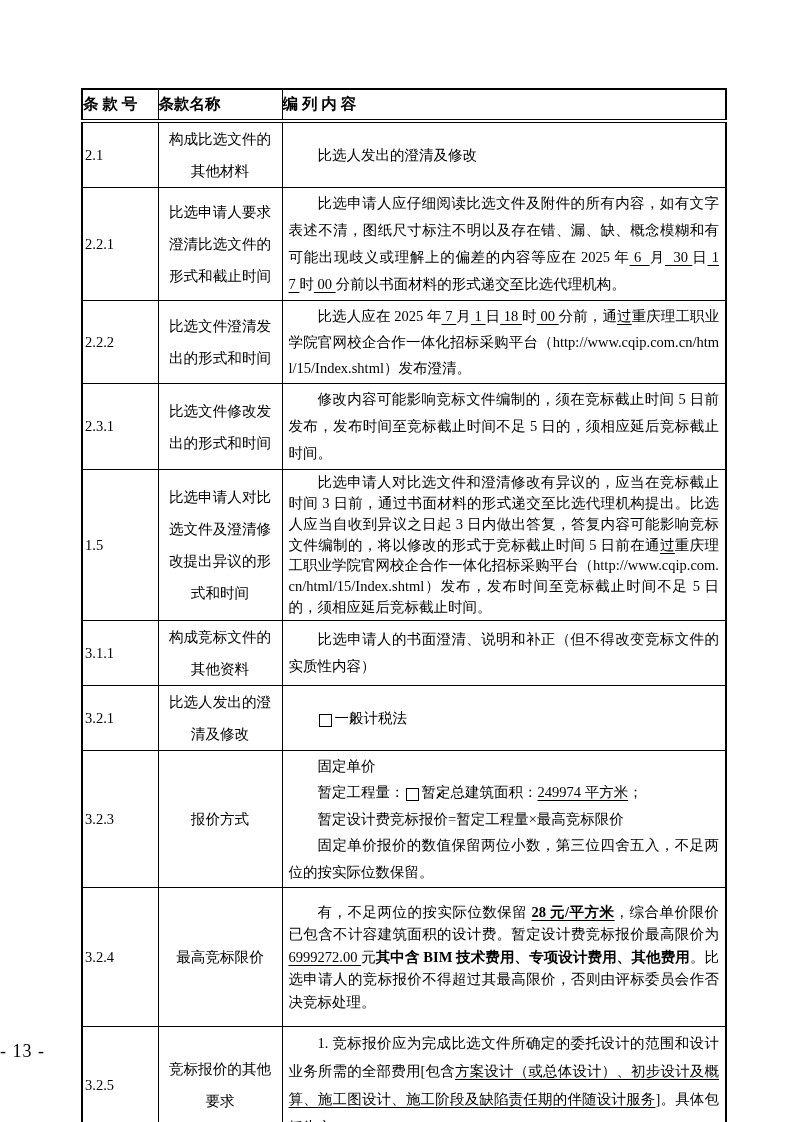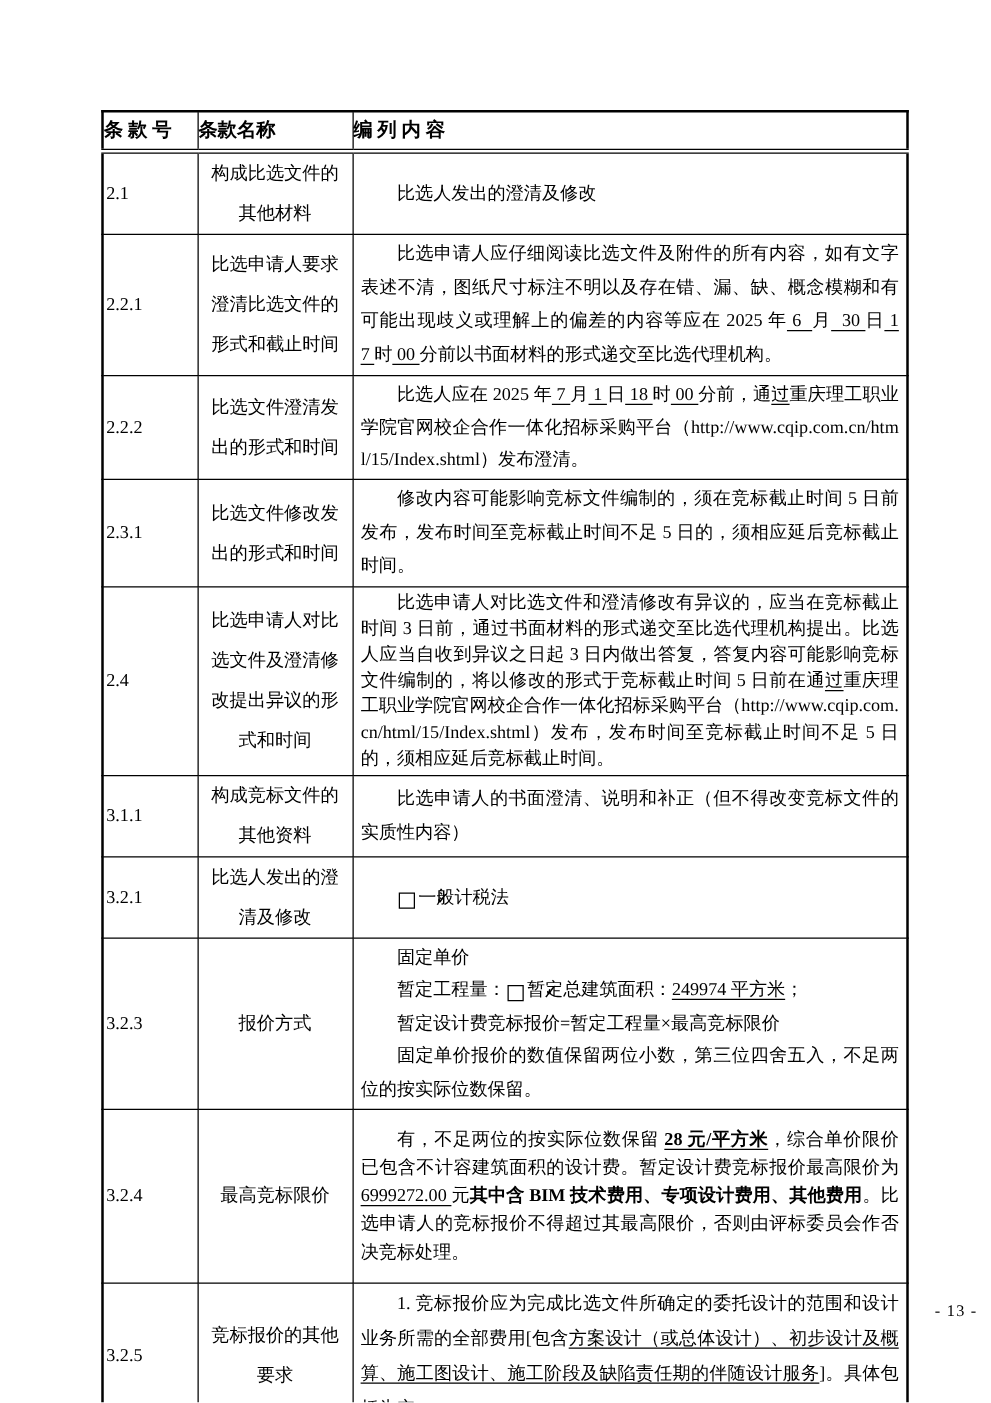--- a/index.html
+++ b/index.html
@@ -29,22 +29,22 @@
   .r4 td.content{line-height:20.8px}
   .r7 td.content{line-height:26.4px}
   .r8 td.content{line-height:22.4px}
   .r9 td.content{line-height:28px}
   .u{text-decoration:underline;text-underline-offset:3px;}
   .b{font-weight:bold;}
   .cb{display:inline-block;width:11px;height:11px;border:1.5px solid #000;
       font-family:"DejaVu Sans",sans-serif;font-weight:bold;font-size:13px;
       line-height:10px;text-align:center;vertical-align:-1px;margin:0 3px 0 1px;
       overflow:visible;}
-  .page-number{position:absolute;top:1041px;left:0;width:782px;text-align:right;
-      font-size:13px;letter-spacing:1px;}
+  .page-number{position:absolute;top:1041px;left:0;width:782px;text-align:left;
+      font-size:18px;letter-spacing:1px;}
 </style>
 </head>
 <body>
 
 <div class="page">
   <table class="clause-table">
     <colgroup>
         <col class="c1">
         <col class="c2">
         <col class="c3">
@@ -79,21 +79,21 @@
           </td>
         </tr>
         <tr class="r3">
           <td class="no">2.3.1</td>
           <td class="name">比选文件修改发出的形式和时间</td>
           <td class="content">
             <div class="para"><span>修改内容可能影响竞标文件编制的，须在竞标截止时间 5 日前发布，发布时间至竞标截止时间不足 5 日的，须相应延后竞标截止时间。</span></div>
           </td>
         </tr>
         <tr class="r4">
-          <td class="no">2.4</td>
+          <td class="no">1.5</td>
           <td class="name">比选申请人对比选文件及澄清修改提出异议的形式和时间</td>
           <td class="content">
             <div class="para"><span>比选申请人对比选文件和澄清修改有异议的，应当在竞标截止时间 3 日前，通过书面材料的形式递交至比选代理机构提出。比选人应当自收到异议之日起 3 日内做出答复，答复内容可能影响竞标文件编制的，将以修改的形式于竞标截止时间 5 日前在通</span><span class="u">过</span><span>重庆理工职业学院官网校企合作一体化招标采购平台（http://www.cqip.com.cn/html/15/Index.shtml）发布，发布时间至竞标截止时间不足 5 日的，须相应延后竞标截止时间。</span></div>
           </td>
         </tr>
         <tr class="r5">
           <td class="no">3.1.1</td>
           <td class="name">构成竞标文件的其他资料</td>
           <td class="content">
             <div class="para"><span>比选申请人的书面澄清、说明和补正（但不得改变竞标文件的实质性内容）</span></div>

